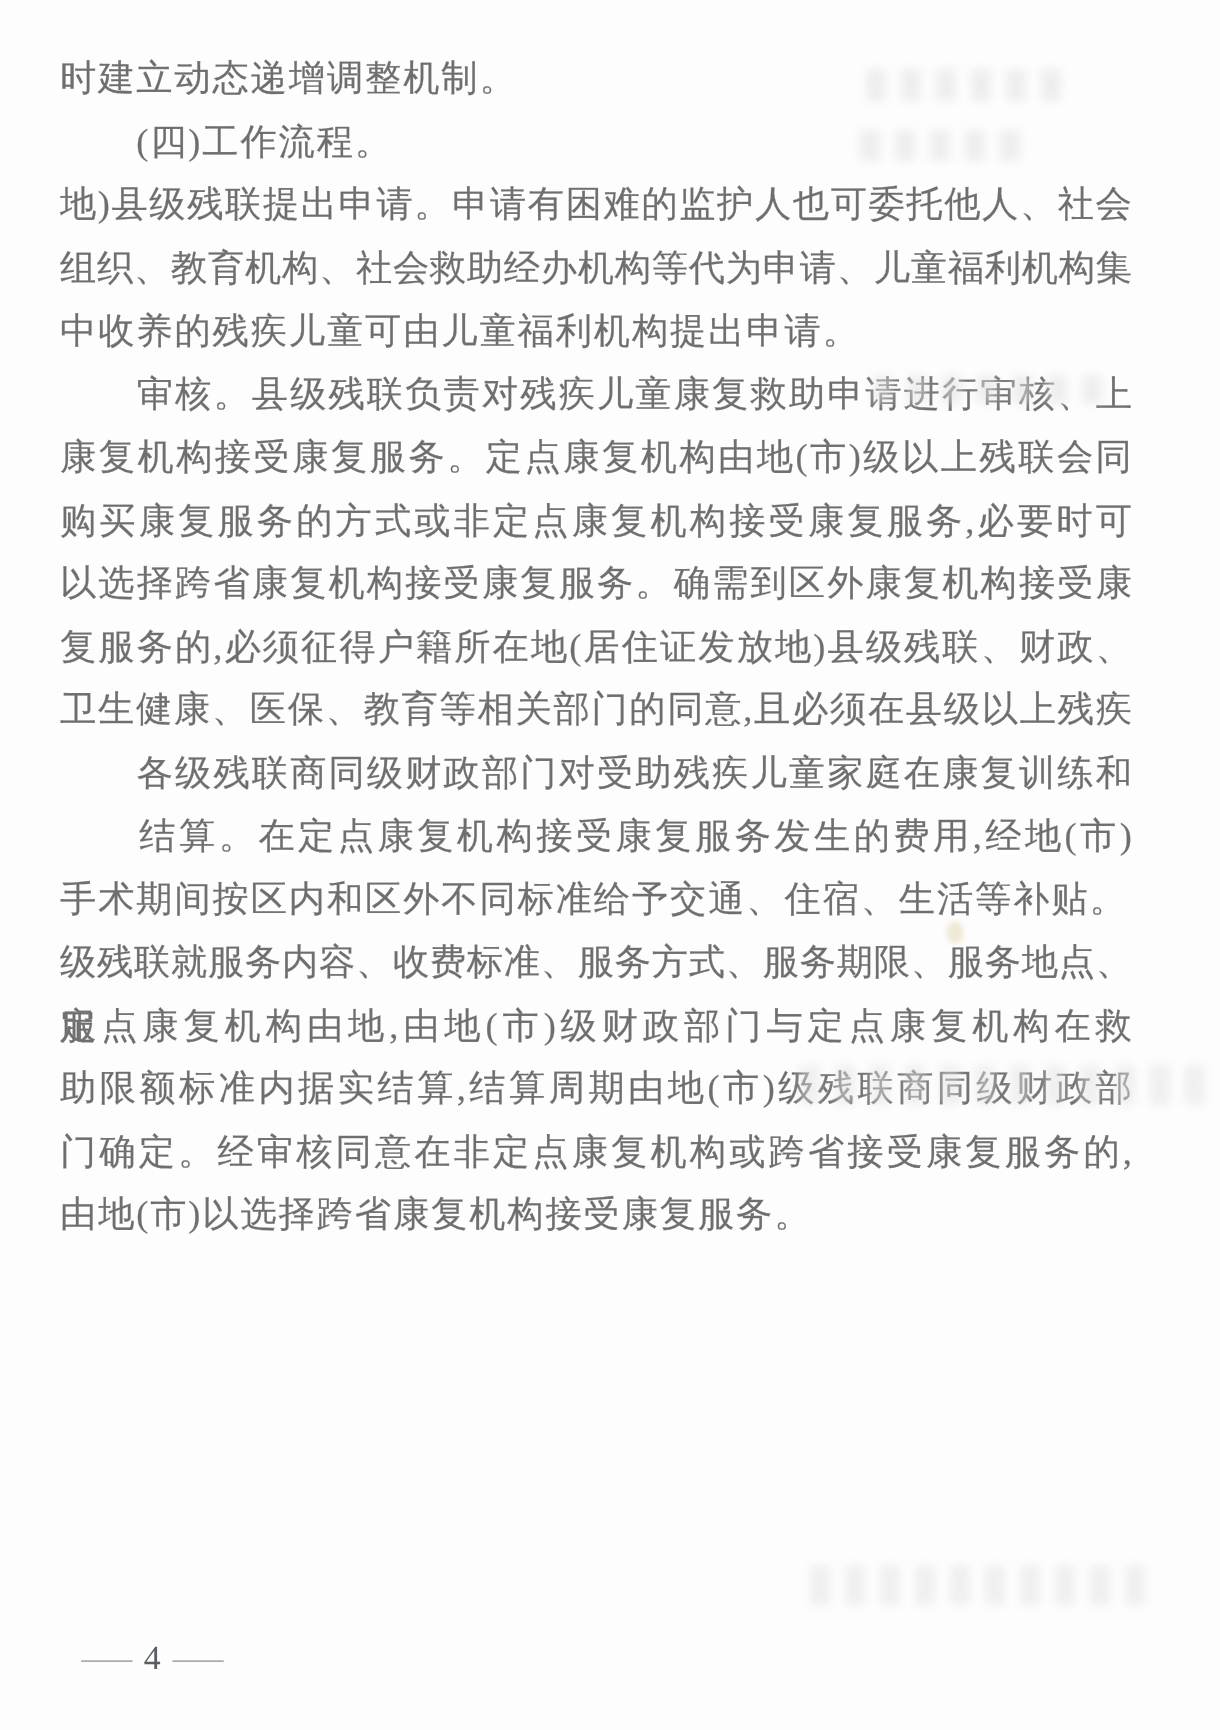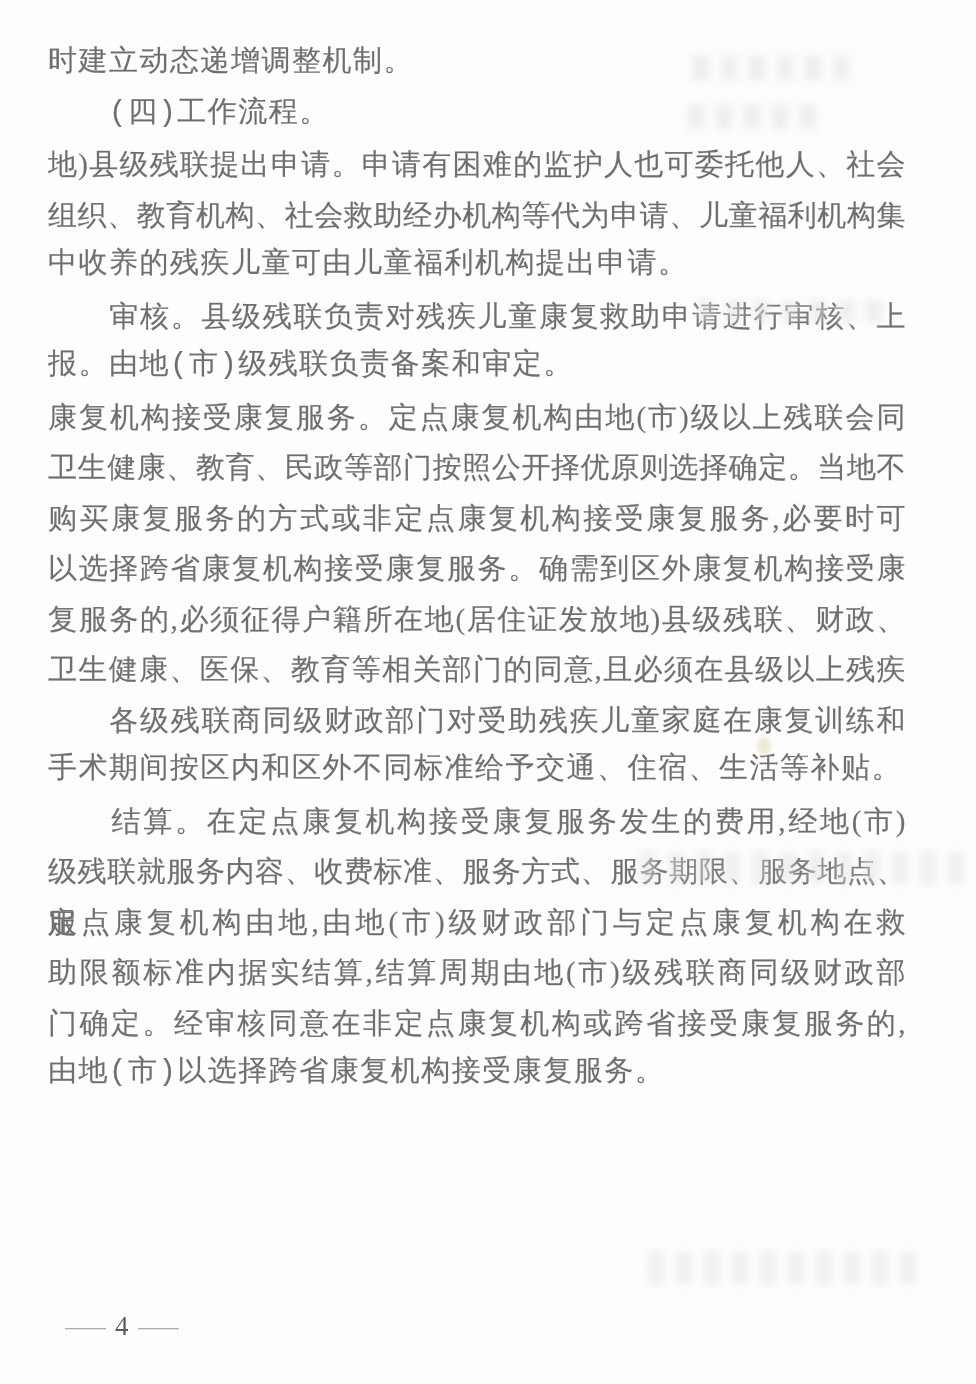--- a/index.html
+++ b/index.html
@@ -38,21 +38,20 @@
     text-align: justify;
     text-align-last: justify;
     letter-spacing: 0.5px;
     white-space: normal;
   }
   
   .line.pl {
     text-align: left;
     text-align-last: left;
     letter-spacing: 1.5px;
-    font-family: Liberation Mono, monospace;
   }
   
   .footer {
     position: absolute;
     left: 56px;
     top: 1305px;
     height: 42px;
     line-height: 42px;
     font-size: 27px;
     color: #55595e;
@@ -95,30 +94,28 @@
 
 <div class="page">
 
   <div class="body-text">
     <div class="line pl">时建立动态递增调整机制。</div>
     <div class="line pl">　　(四)工作流程。</div>
     <div class="line">地)县级残联提出申请。申请有困难的监护人也可委托他人、社会</div>
     <div class="line">组织、教育机构、社会救助经办机构等代为申请、儿童福利机构集</div>
     <div class="line pl">中收养的残疾儿童可由儿童福利机构提出申请。</div>
     <div class="line">　　审核。县级残联负责对残疾儿童康复救助申请进行审核、上</div>
-    <div class="line pl">报。由地(市)级残联负责备案和审定。</div>
     <div class="line">康复机构接受康复服务。定点康复机构由地(市)级以上残联会同</div>
-    <div class="line">卫生健康、教育、民政等部门按照公开择优原则选择确定。当地不</div>
     <div class="line">购买康复服务的方式或非定点康复机构接受康复服务,必要时可</div>
     <div class="line">以选择跨省康复机构接受康复服务。确需到区外康复机构接受康</div>
     <div class="line">复服务的,必须征得户籍所在地(居住证发放地)县级残联、财政、</div>
     <div class="line">卫生健康、医保、教育等相关部门的同意,且必须在县级以上残疾</div>
     <div class="line">　　各级残联商同级财政部门对受助残疾儿童家庭在康复训练和</div>
+    <div class="line">　　结算。在定点康复机构接受康复服务发生的费用,经地(市)</div>
     <div class="line pl">手术期间按区内和区外不同标准给予交通、住宿、生活等补贴。</div>
-    <div class="line">　　结算。在定点康复机构接受康复服务发生的费用,经地(市)</div>
     <div class="line">级残联就服务内容、收费标准、服务方式、服务期限、服务地点、服</div>
     <div class="line">定点康复机构由地,由地(市)级财政部门与定点康复机构在救</div>
     <div class="line">助限额标准内据实结算,结算周期由地(市)级残联商同级财政部</div>
     <div class="line">门确定。经审核同意在非定点康复机构或跨省接受康复服务的,</div>
     <div class="line pl">由地(市)以选择跨省康复机构接受康复服务。</div>
   </div>
 
   <div class="footer">
     <span class="dash">—</span><span class="pagenum">4</span><span class="dash">—</span>
   </div>

